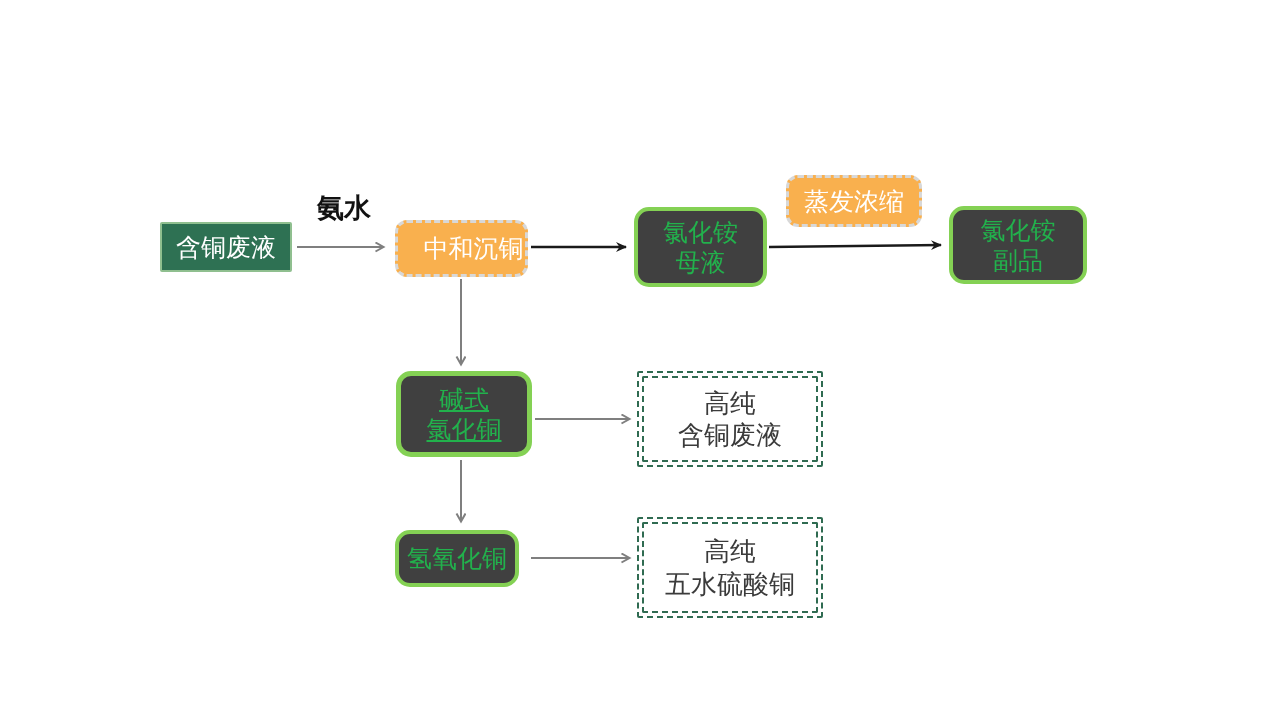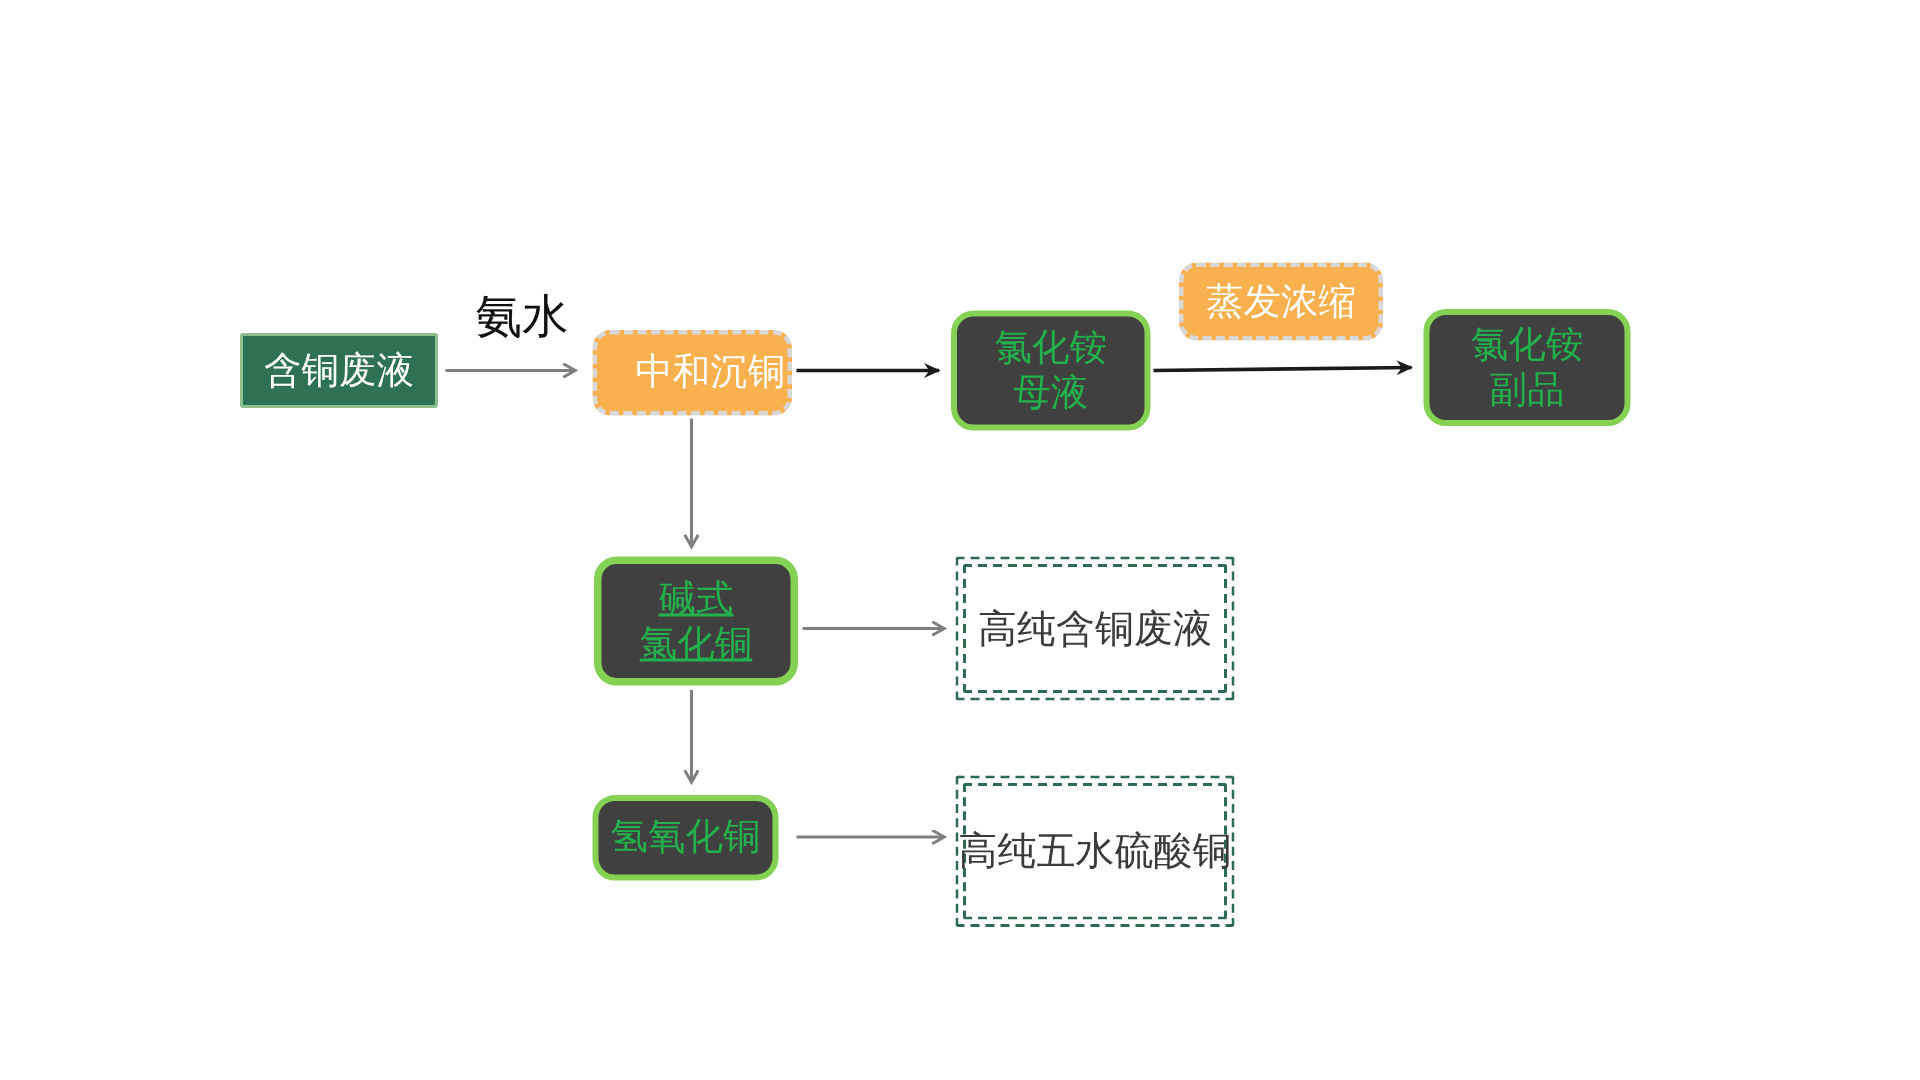--- a/index.html
+++ b/index.html
@@ -59,30 +59,31 @@
     border-radius:2px;
     color:var(--dashed-text);
     font-size:26px;
   }
   .node-dashed .inner{
     position:absolute;
     inset:3px;
     border:2px dashed var(--dashed-border);
     border-radius:2px;
     display:flex;
-    flex-direction:row;
+    flex-direction:column;
     align-items:center;
     justify-content:center;
     line-height:1.25;
   }
   .edge-label{
     position:absolute;
-    font-size:31px;
+    font-size:27px;
     color:var(--label-text);
     white-space:nowrap;
+    font-weight:bold;
   }
   svg.edges{position:absolute;left:0;top:0;width:1280px;height:720px;pointer-events:none;}
   .edge-gray{stroke:var(--gray-arrow);stroke-width:2;fill:none;}
   .edge-black{stroke:var(--black-arrow);stroke-width:2.4;fill:none;}
 </style>
 </head>
 <body>
 
 <div class="canvas">
 

